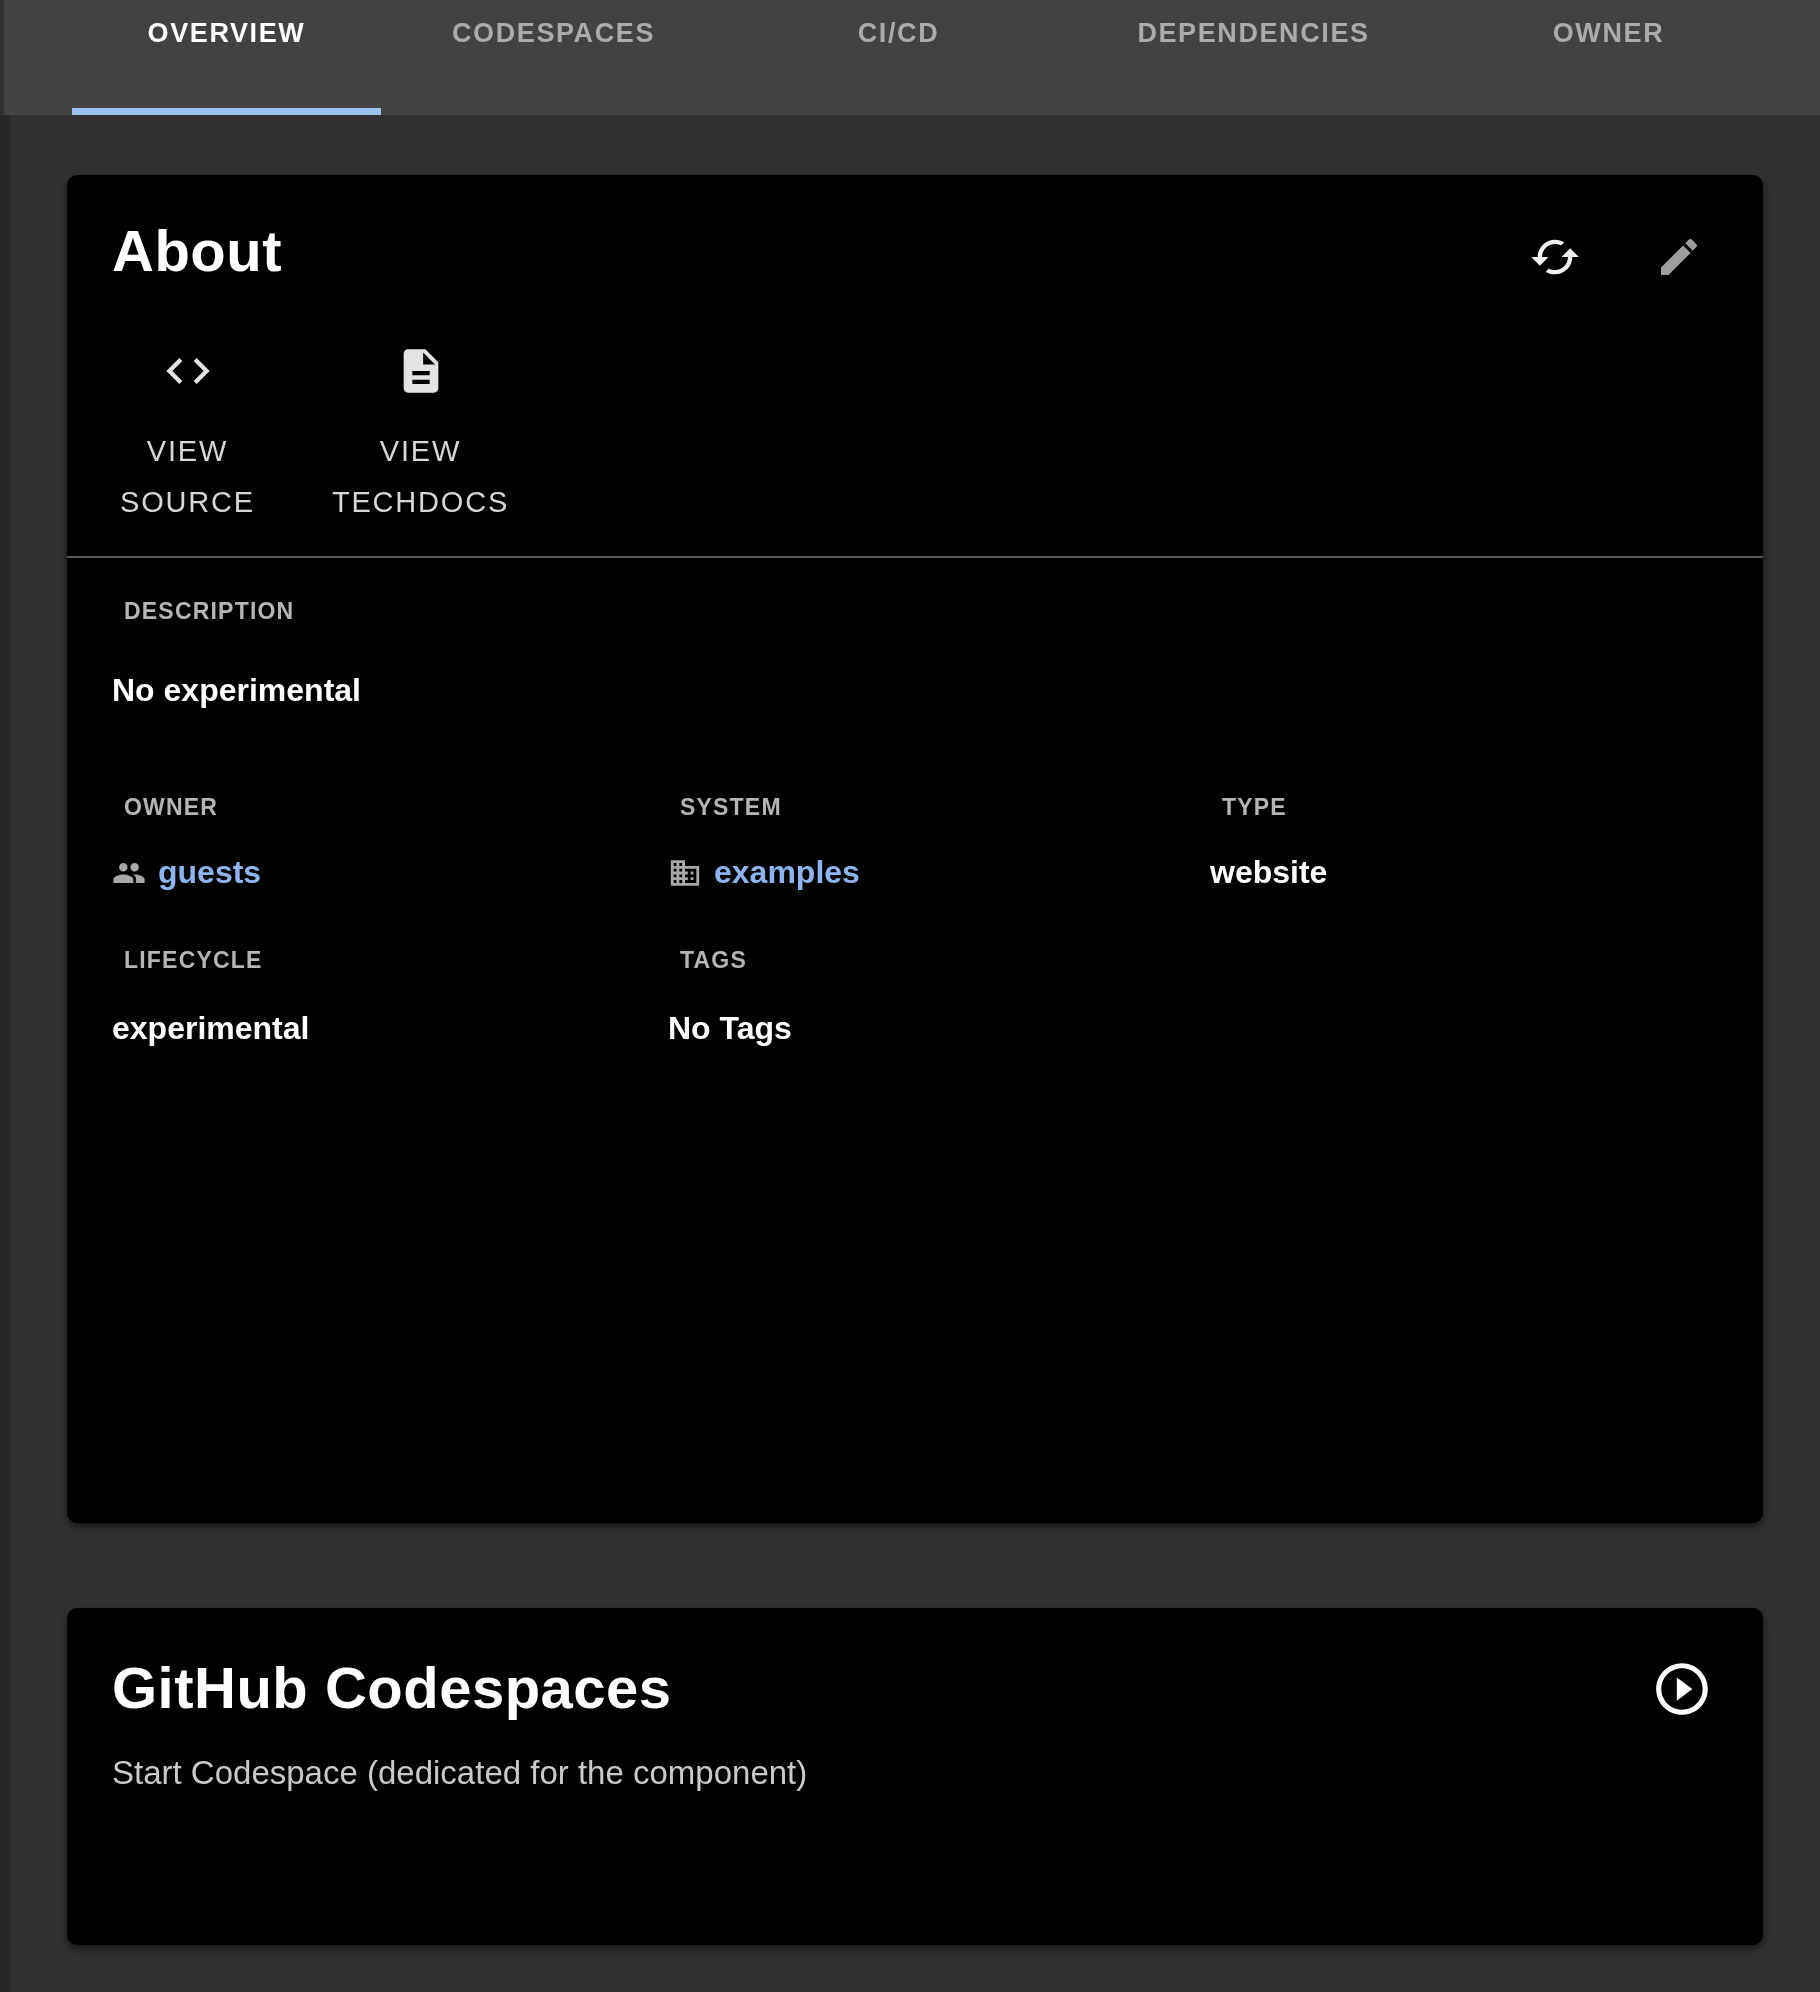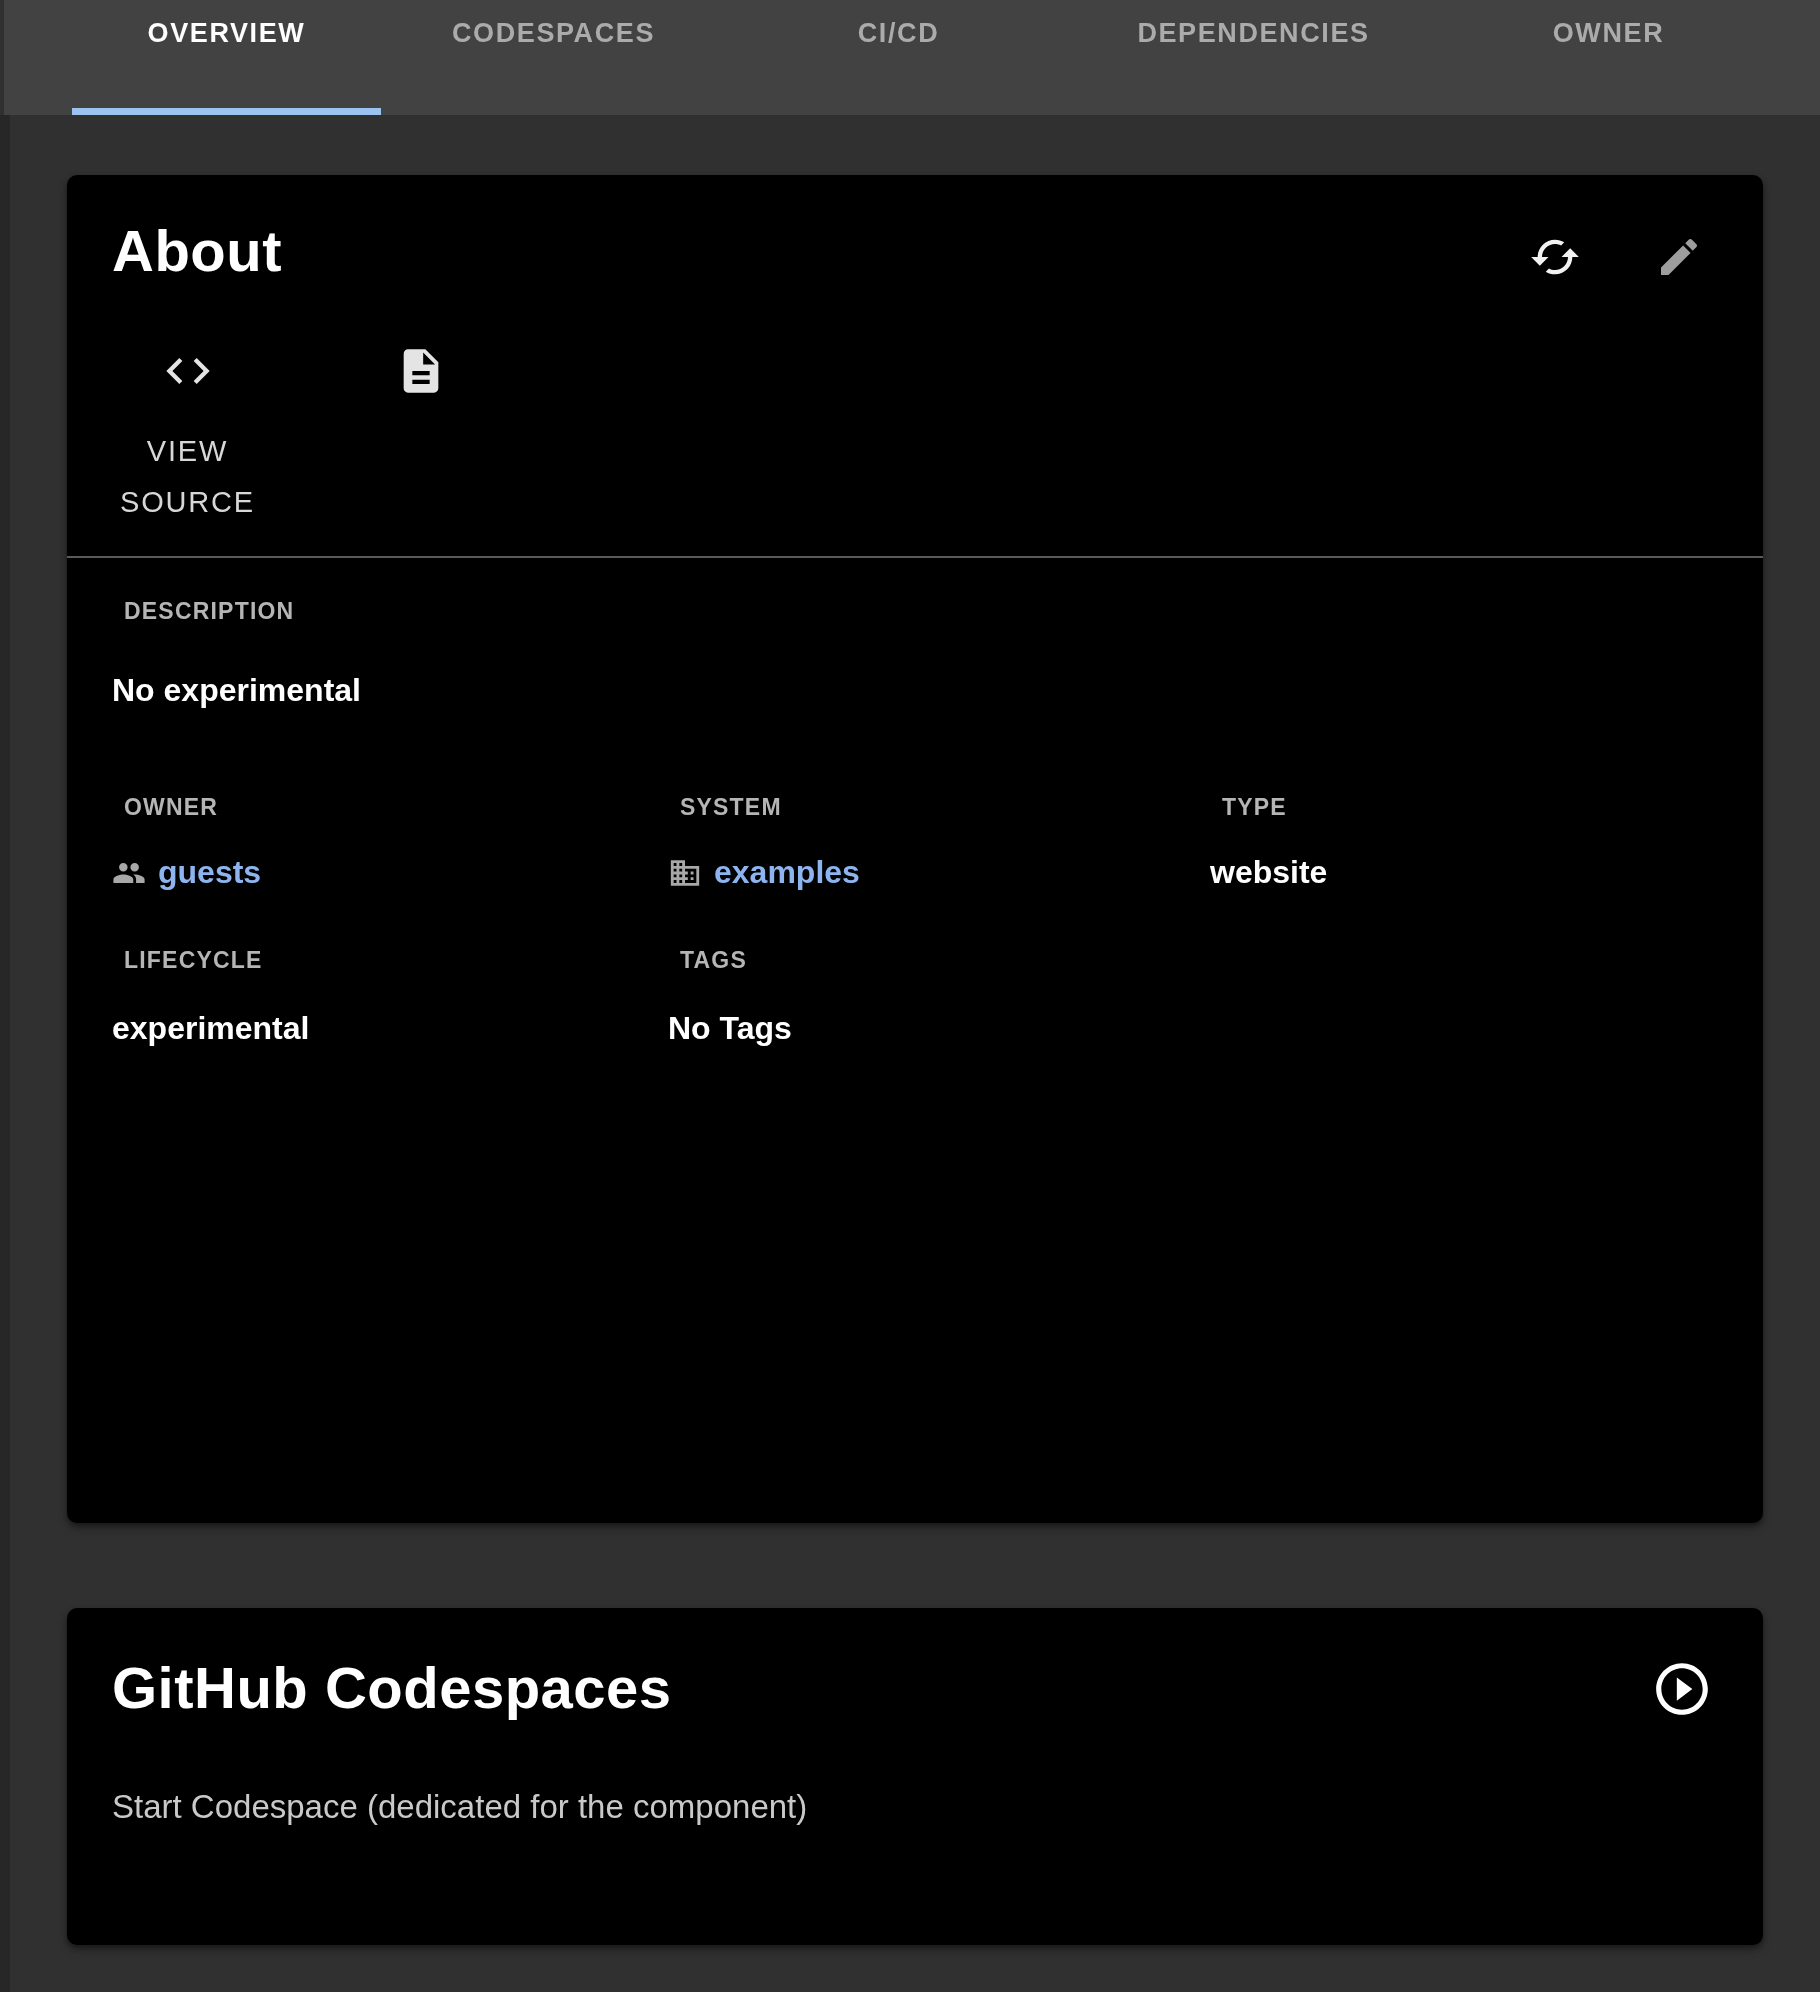--- a/index.html
+++ b/index.html
@@ -45,21 +45,21 @@
 
   .card-title{
     position:absolute;left:45px;
     font-size:58px;font-weight:700;color:#ffffff;line-height:68px;
     letter-spacing:0.5px;white-space:nowrap;
   }
   .about-title{top:42px;}
   .cs-title{top:46px;}
   .cs-subtitle{
     position:absolute;left:45px;top:146px;
-    font-size:33px;font-weight:400;color:#c9c9c9;white-space:nowrap;margin-top:34px;
+    font-size:33px;font-weight:400;color:#c9c9c9;white-space:nowrap;
   }
 
   .icon-btn{
     position:absolute;border:none;background:transparent;padding:0;margin:0;
     cursor:pointer;line-height:0;
   }
   .icon-btn svg{display:block;}
   .refresh-btn{left:1462px;top:56px;color:#f1f1f1;}
   .edit-btn{left:1588px;top:58px;color:#9e9e9e;}
   .play-btn{left:1584px;top:50px;color:#ffffff;}
@@ -149,20 +149,21 @@
     </span>
     <span class="hero-label">VIEW SOURCE</span>
   </button>
 
   <button class="hero-btn hero-btn-2">
     <span>
       <svg width="52" height="52" viewBox="0 0 24 24" fill="currentColor">
           <path d="M14 2H6c-1.1 0-1.99.9-1.99 2L4 20c0 1.1.89 2 1.99 2H18c1.1 0 2-.9 2-2V8l-6-6zm2 16H8v-2h8v2zm0-4H8v-2h8v2zm-3-5V3.5L18.5 9H13z"></path>
         </svg>
     </span>
+    <span class="hero-label">VIEW TECHDOCS</span>
   </button>
 
   <div class="divider"></div>
 
   <div class="field-label col1 row-desc-label">DESCRIPTION</div>
   <div class="field-value col1 row-desc-value">No experimental</div>
 
   <div class="field-label col1 row1-label">OWNER</div>
   <div class="field-value col1 row1-value">
     <a class="entity-link">

